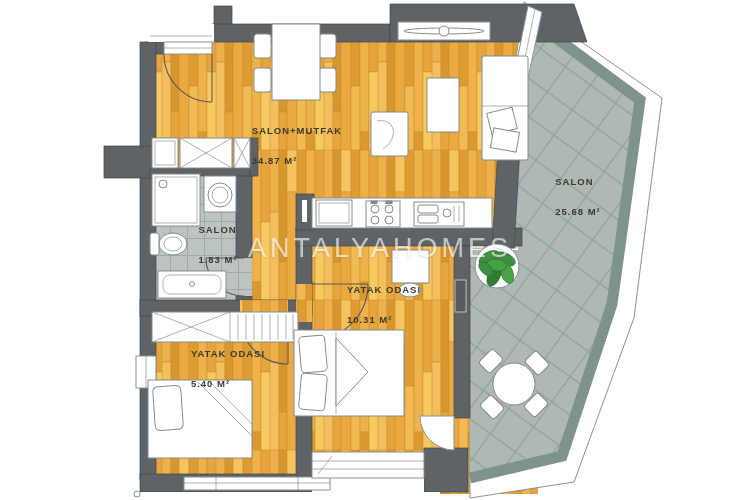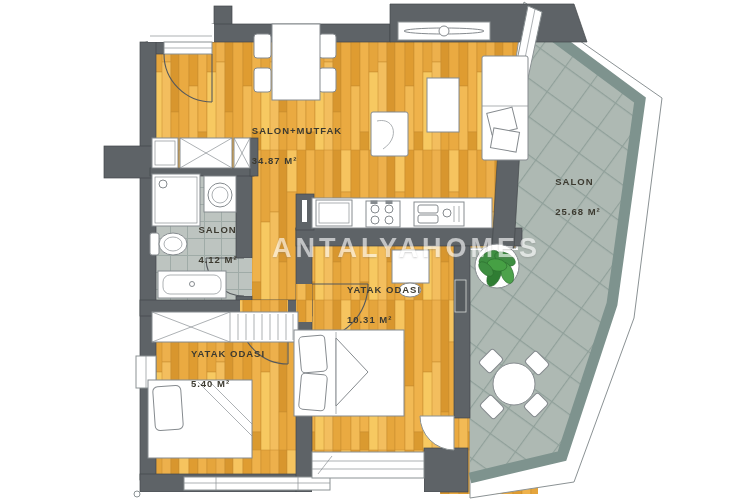--- a/index.html
+++ b/index.html
@@ -12,23 +12,23 @@
   .whiteplain{fill:#ffffff;}
   .furn{fill:#ffffff;stroke:#868b8f;stroke-width:1;}
   .thin{stroke:#8a8f93;stroke-width:.7;fill:none;}
   .arc{stroke:#55595d;stroke-width:1.1;fill:none;}
   .balbase{fill:var(--balcony-tile,#AEB9B3);}
   .balband{stroke:var(--balcony-band,#7E938E);stroke-width:11;fill:none;}
   
   .room-label{position:absolute;transform:translate(-50%,-50%);display:flex;flex-direction:column;
       align-items:flex-start;gap:16px;font-weight:bold;color:var(--label-text,#3C3A30);
       letter-spacing:1px;font-size:9.5px;line-height:1.45;white-space:nowrap;text-align:center;}
-  .watermark{position:absolute;left:248px;top:233px;font-size:27px;font-weight:bold;
+  .watermark{position:absolute;left:248px;top:233px;font-size:27px;font-weight:normal;
       letter-spacing:4px;color:var(--watermark,#fff);opacity:.62;
-      text-shadow:0 1px 2px rgba(120,120,120,.55);white-space:nowrap;margin-left:24px;}
+      text-shadow:0 1px 2px rgba(120,120,120,.55);white-space:nowrap;}
 </style>
 </head>
 <body>
 
 <div class="stage">
 
 <svg width="750" height="500" viewBox="0 0 750 500">
   <defs>
     <pattern id="wood" x="0" y="0" width="54" height="150" patternUnits="userSpaceOnUse">
       <rect width="54" height="150" fill="#E2A035"></rect>
@@ -267,21 +267,21 @@
 <div class="room-label" style="left:297px;top:146px">
   <span>SALON+MUTFAK</span>
   <span>34.87 M²</span>
 </div>
 <div class="room-label" style="left:578px;top:197px">
   <span>SALON</span>
   <span>25.68 M²</span>
 </div>
 <div class="room-label" style="left:218px;top:245px">
   <span>SALON</span>
-  <span>4.12 M²</span>
+  <span>1.83 M²</span>
 </div>
 <div class="room-label" style="left:384px;top:305px">
   <span>YATAK ODASI</span>
   <span>10.31 M²</span>
 </div>
 <div class="room-label" style="left:228px;top:369px">
   <span>YATAK ODASI</span>
   <span>5.40 M²</span>
 </div>
 

